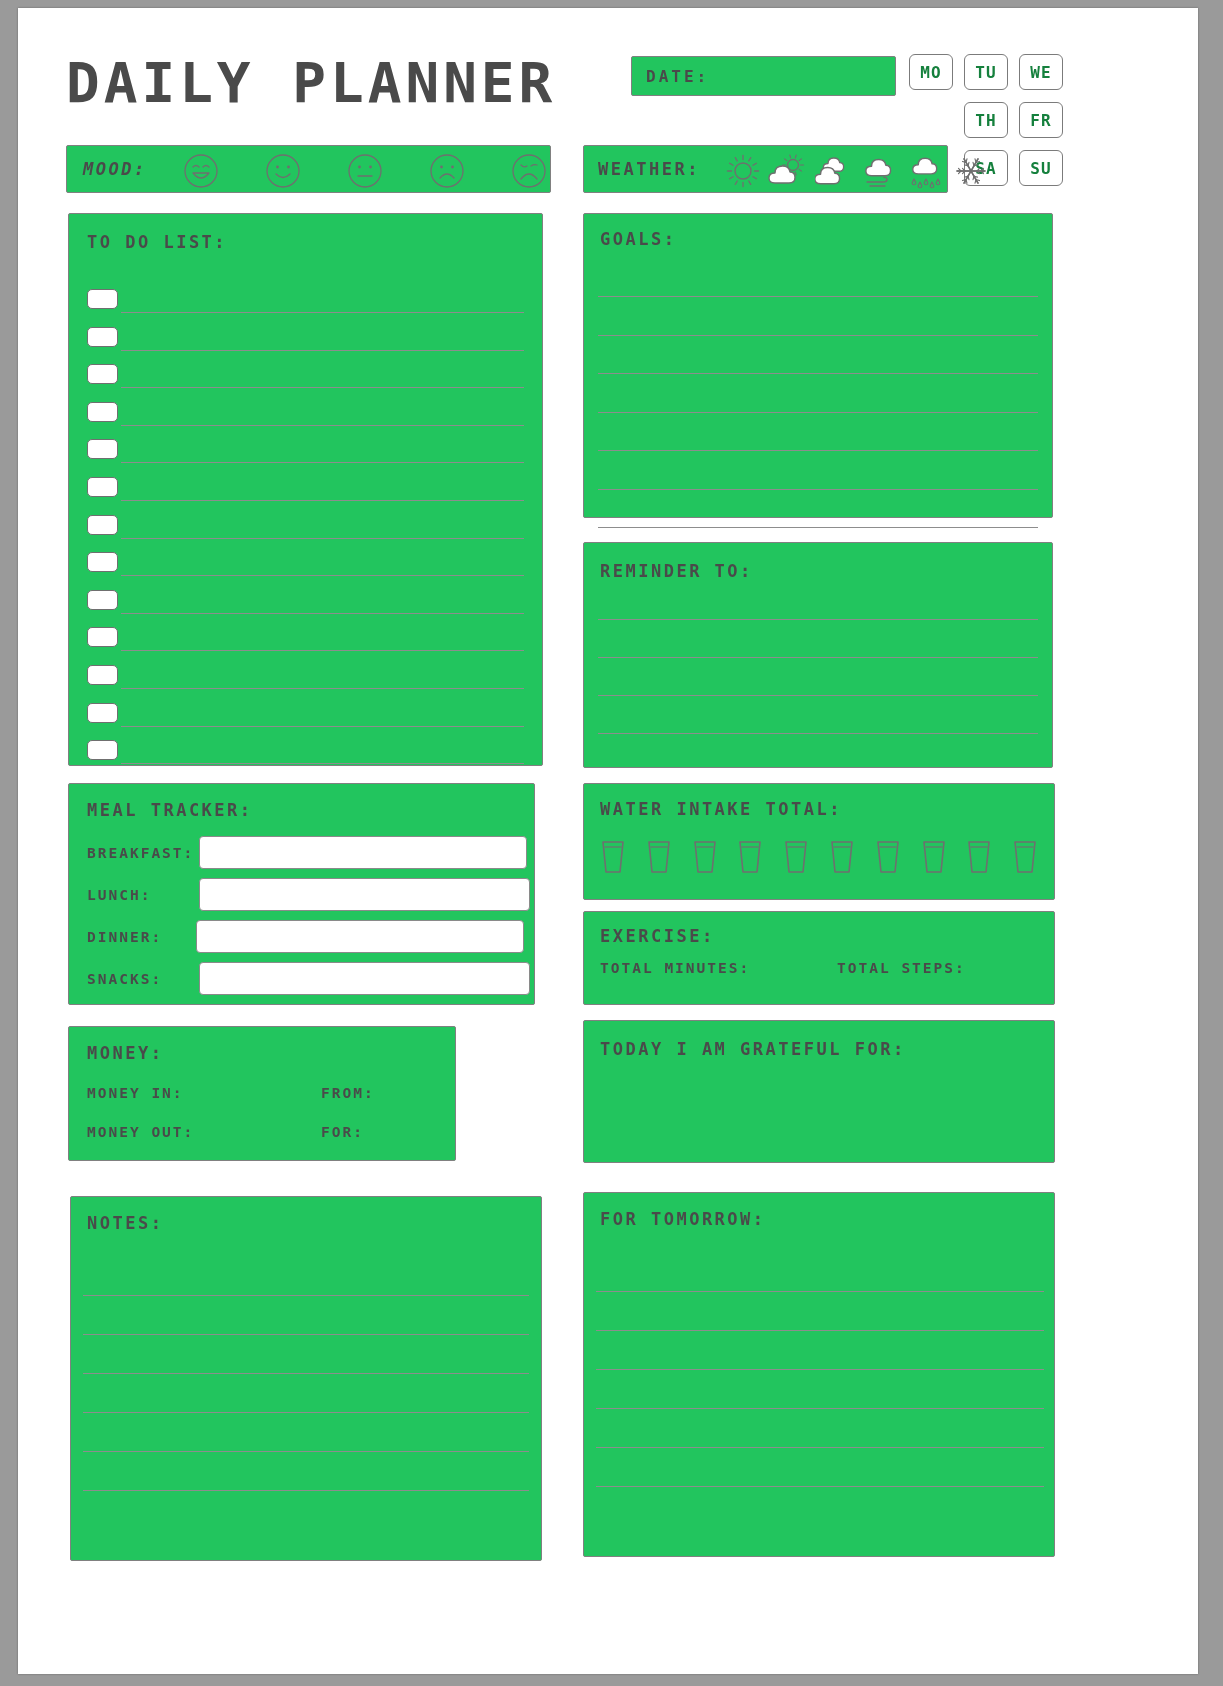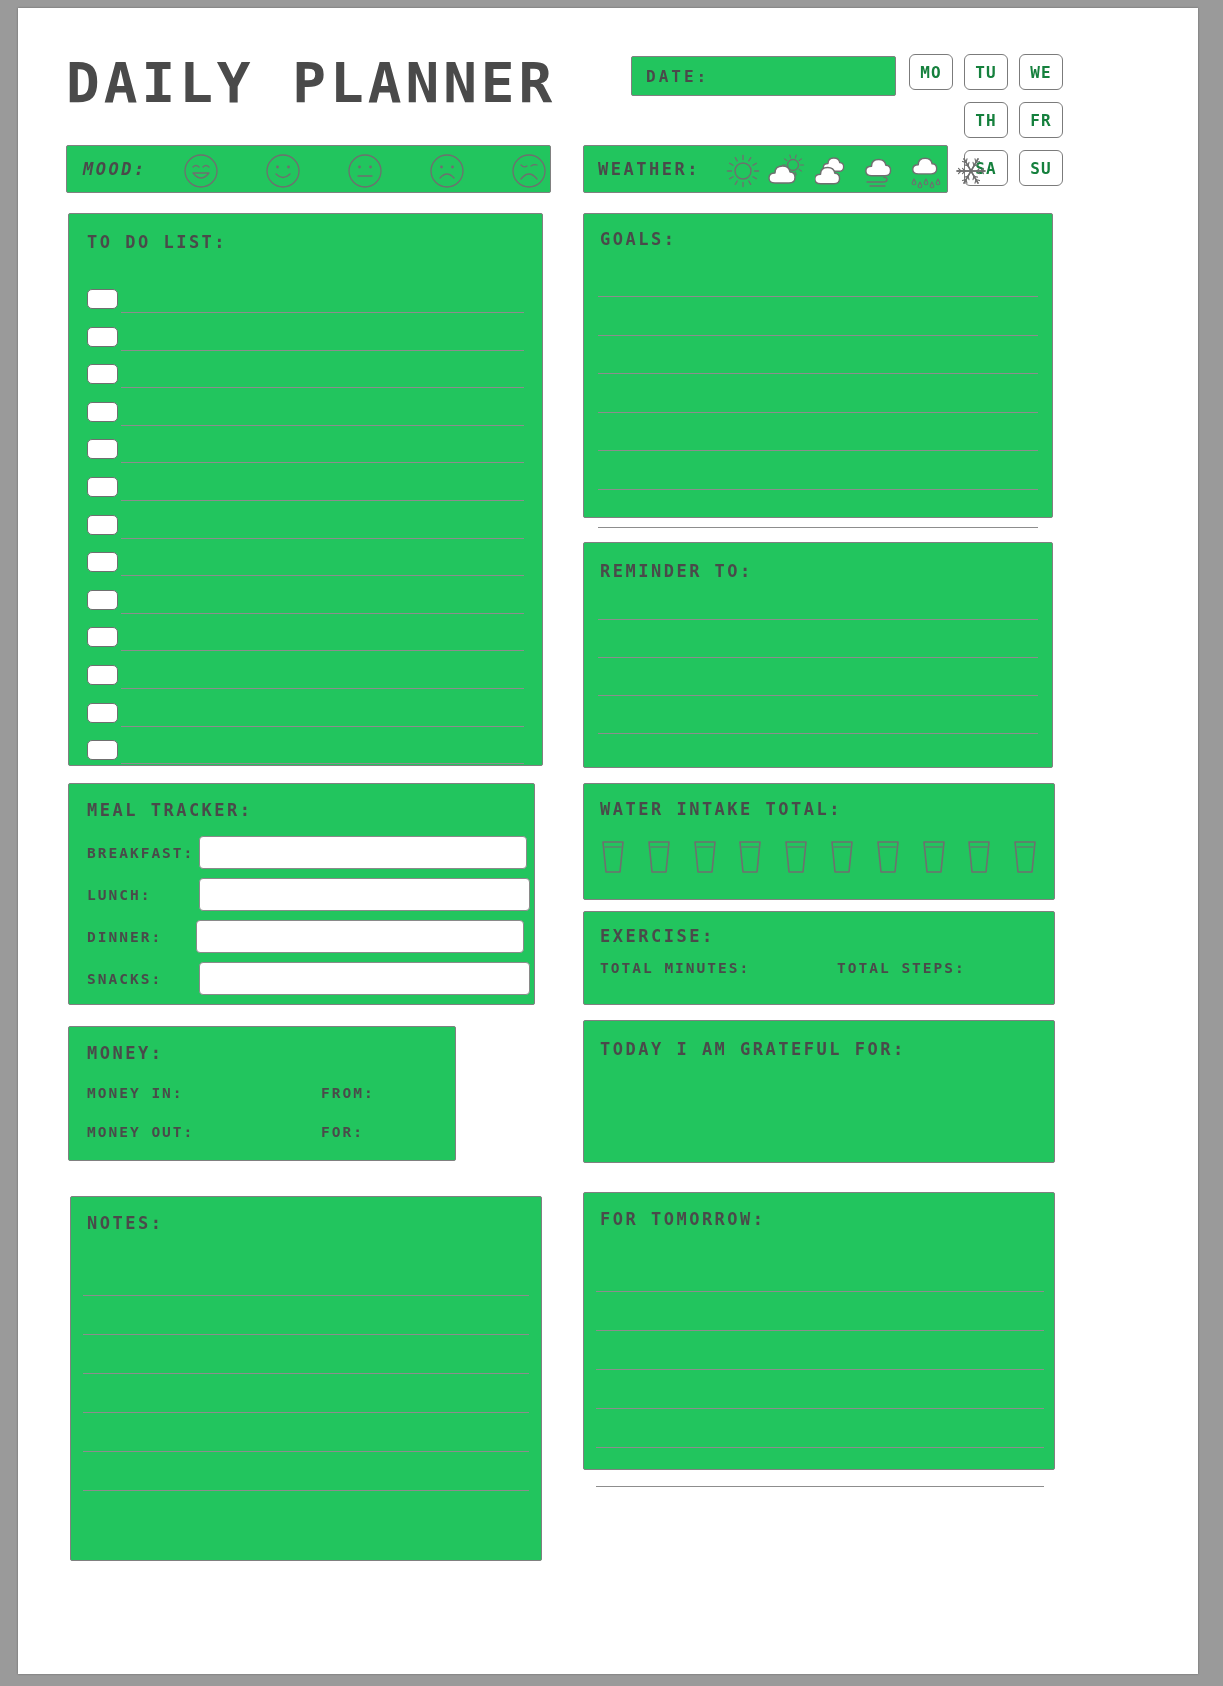--- a/index.html
+++ b/index.html
@@ -106,21 +106,21 @@
   #money-box .lbl{position:absolute;left:18px;top:16px;}
   #money-box .sub{position:absolute;}
   
   #grateful-box{left:565px;top:1012px;width:472px;height:143px;}
   #grateful-box .lbl{position:absolute;left:16px;top:18px;}
   
   #notes-box{left:52px;top:1188px;width:472px;height:365px;}
   #notes-box .lbl{position:absolute;left:16px;top:16px;}
   .note-rule{left:12px;width:446px;}
   
-  #tomorrow-box{left:565px;top:1184px;width:472px;height:278px;}
+  #tomorrow-box{left:565px;top:1184px;width:472px;height:365px;}
   #tomorrow-box .lbl{position:absolute;left:16px;top:16px;}
   .tom-rule{left:12px;width:448px;}
 </style>
 </head>
 <body>
 
 <div class="page">
 
   <div id="title">DAILY PLANNER</div>
 

